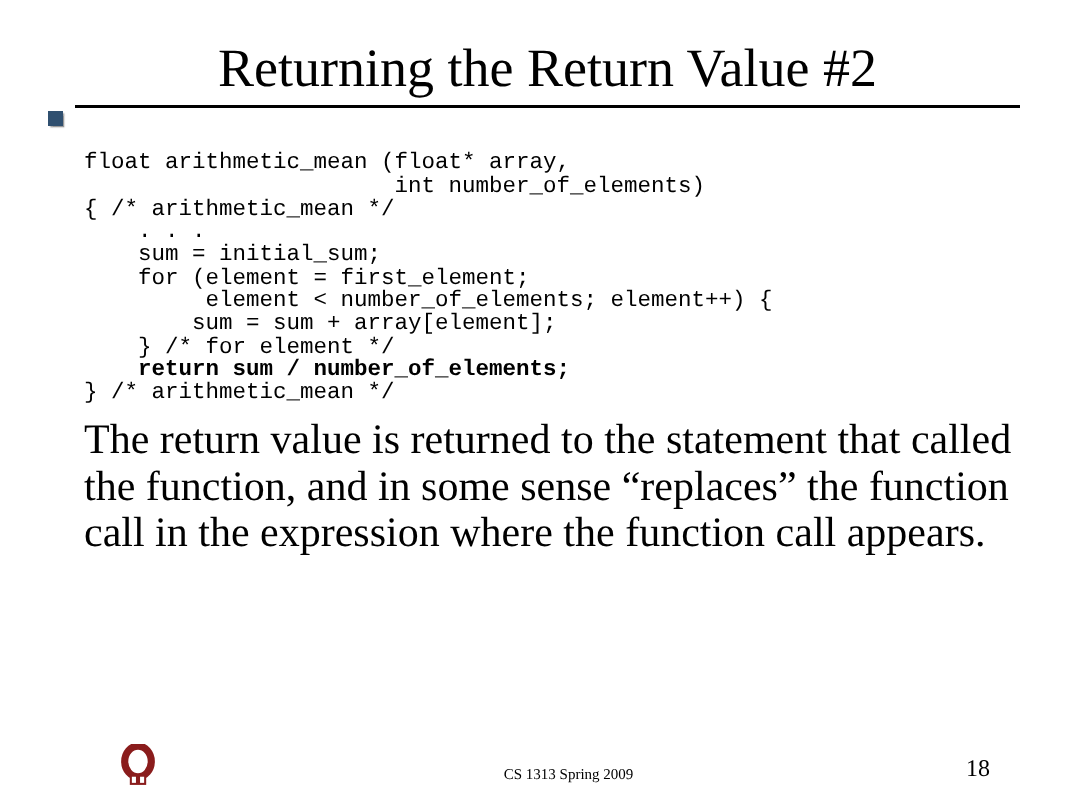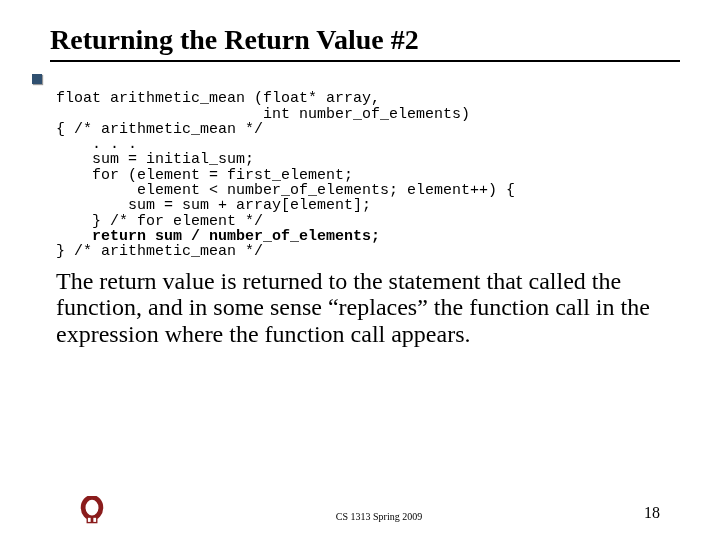--- a/index.html
+++ b/index.html
@@ -10,22 +10,23 @@
     font-family: "Times New Roman", serif;
     background: #fff;
     color: #000;
     position: relative;
     overflow: hidden;
   }
   .slide {
     padding: 20px 40px 10px 50px;
   }
   .title {
-    font-size: 28px;
-    font-weight: bold;
+    font-size: 36px;
+    font-weight: normal;
+    text-align: center;
     margin: 4px 0 2px 0;
   }
   .title-rule {
     border: none;
     border-top: 2px solid #000;
     margin: 4px 0 14px 0;
   }
   .bullet-box {
     position: absolute;
     left: 32px;
@@ -37,21 +38,21 @@
   }
   .code {
     font-family: Liberation Mono, monospace;
     font-size: 15px;
     line-height: 1.02;
     white-space: pre;
     margin-left: 6px;
   }
   .code .bold { font-weight: bold; }
   .prose {
-    font-size: 24px;
+    font-size: 28px;
     line-height: 1.12;
     margin-top: 8px;
     margin-left: 6px;
   }
   .prose-code {
     font-family: "Courier New", monospace;
     font-size: 19px;
     line-height: 1.05;
     white-space: pre;
     margin-left: 6px;

